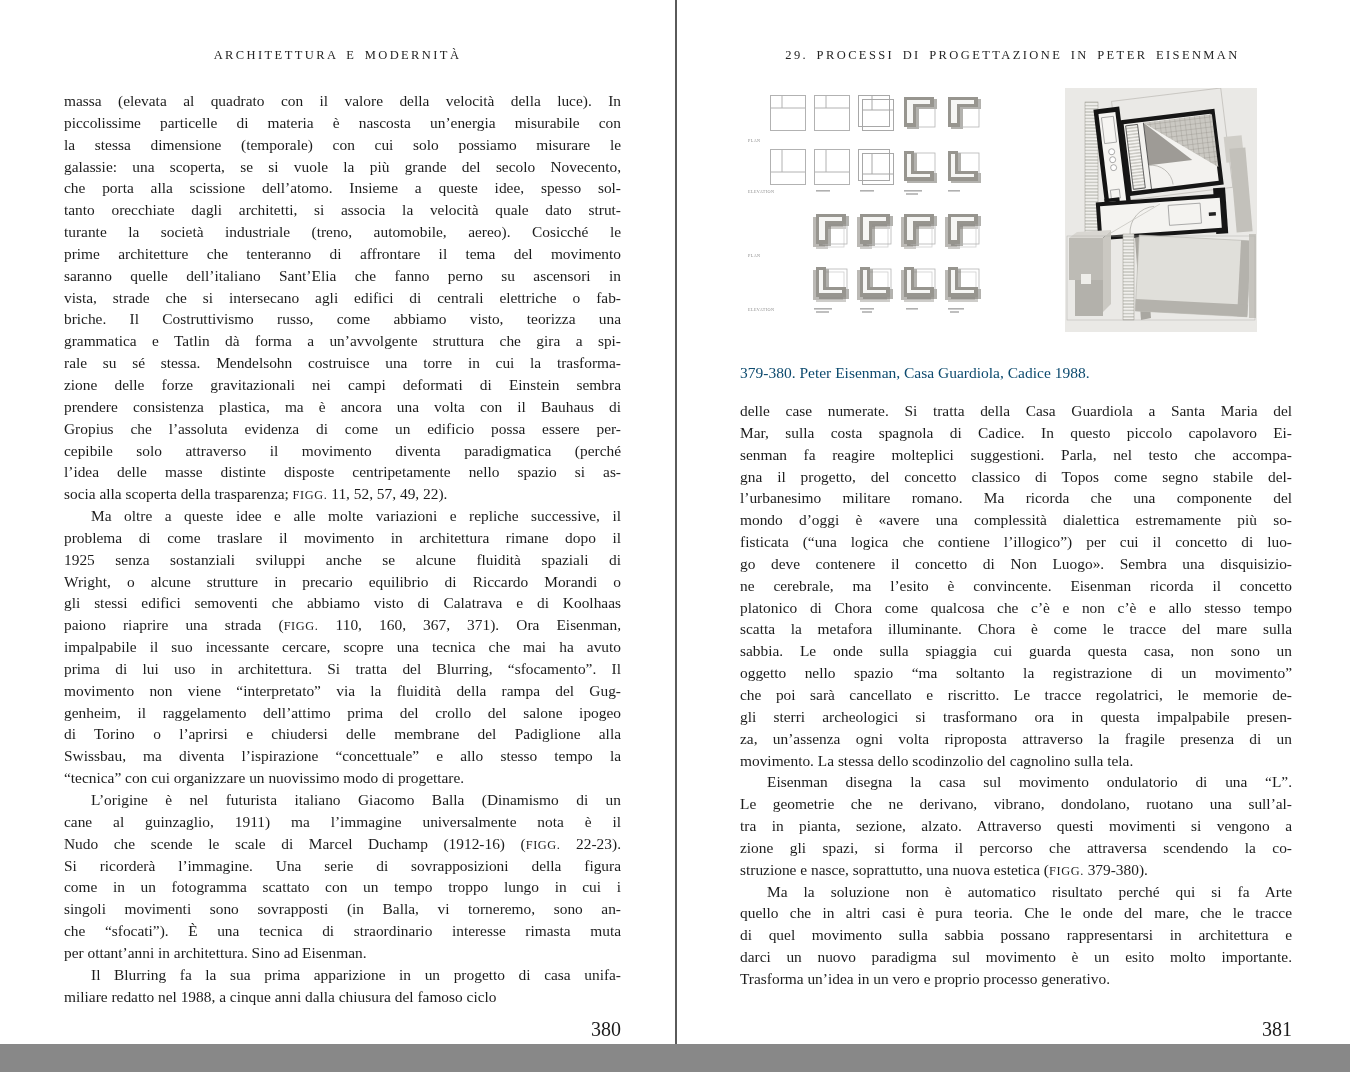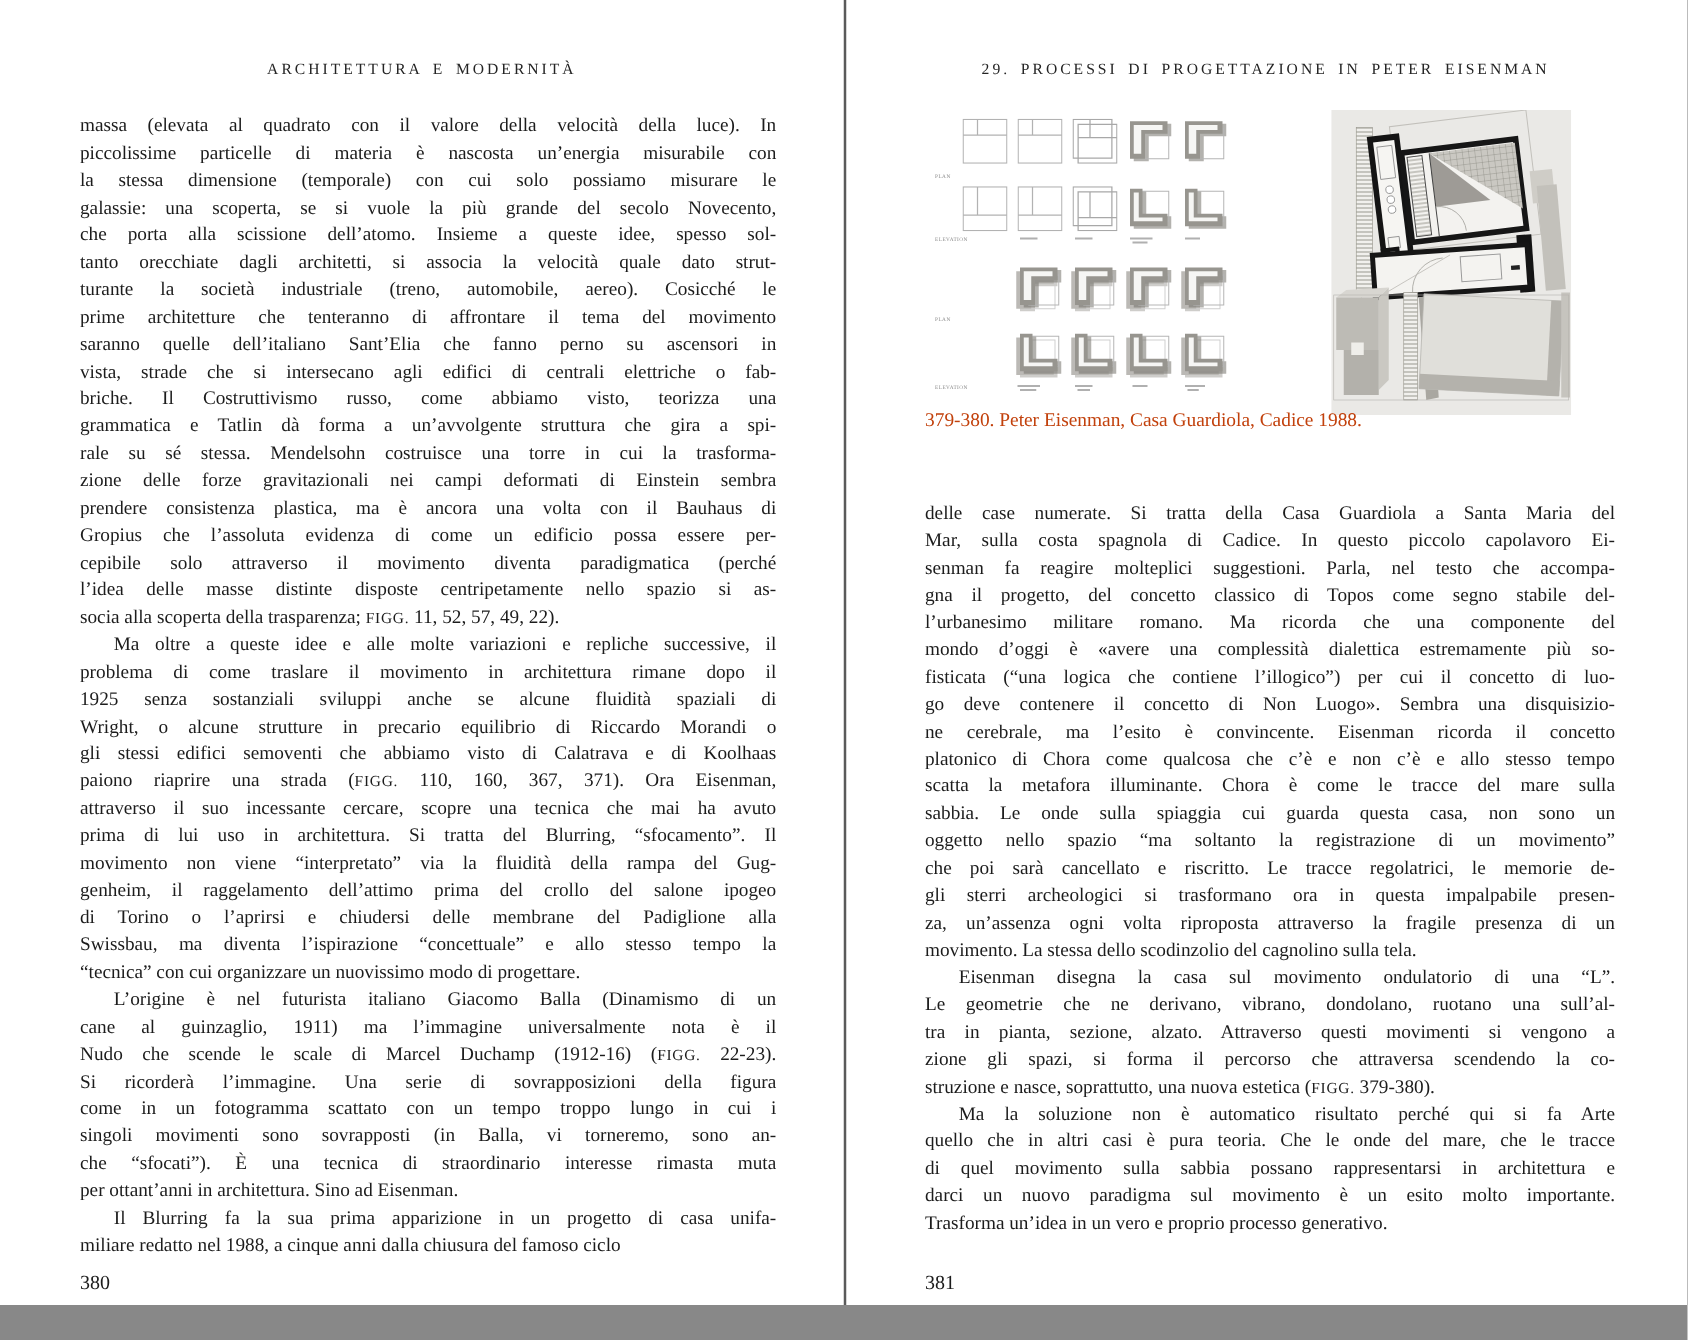--- a/index.html
+++ b/index.html
@@ -12,22 +12,22 @@
   .runhead{position:absolute;top:48px;left:0;width:100%;text-align:center;
            font-size:12.5px;letter-spacing:2.4px;word-spacing:3px;color:#242424;}
   .textblock{position:absolute;font-size:15.4px;}
   .tb-left{left:64px;top:90px;width:557px;}
   .tb-right{left:65px;top:400px;width:552px;}
   .bl{height:21.85px;line-height:21.85px;text-align:justify;text-align-last:justify;}
   .bl.last{text-align-last:left;font-family:Liberation Serif, serif;}
   .bl.ind{padding-left:27px;}
   .it{}
   .sc{font-size:0.8em;letter-spacing:0.6px;}
-  .figcap{position:absolute;left:65px;top:328px;font-size:15.5px;color:#c2410c;}
-  .pagenum{position:absolute;top:1018px;text-align:left;font-size:16px;color:#1c1c1c;}
+  .figcap{position:absolute;left:65px;top:364px;font-size:15.5px;color:#0c4a6e;}
+  .pagenum{position:absolute;top:1018px;text-align:right;font-size:20px;color:#1c1c1c;}
   .pn-left{left:64px;width:557px;}
   .pn-right{left:65px;width:552px;}
   .fig379{position:absolute;left:70px;top:92px;width:262px;height:245px;}
   .fig380{position:absolute;left:390px;top:88px;width:192px;height:244px;}
 </style>
 </head>
 <body>
 
 <div class="book">
   <div class="divider"></div>
@@ -53,21 +53,21 @@
         <div class="bl">Gropius che l’assoluta evidenza di come un edificio possa essere per-</div>
         <div class="bl">cepibile <span class="it">solo</span> attraverso il movimento diventa paradigmatica (perché</div>
         <div class="bl">l’idea delle masse distinte disposte centripetamente nello spazio si as-</div>
         <div class="bl last">socia alla scoperta della trasparenza; <span class="sc">FIGG.</span> 11, 52, 57, 49, 22).</div>
         <div class="bl ind">Ma oltre a queste idee e alle molte variazioni e repliche successive, il</div>
         <div class="bl">problema di come traslare il movimento in architettura rimane dopo il</div>
         <div class="bl">1925 senza sostanziali sviluppi anche se alcune fluidità spaziali di</div>
         <div class="bl">Wright, o alcune strutture in precario equilibrio di Riccardo Morandi o</div>
         <div class="bl">gli stessi edifici semoventi che abbiamo visto di Calatrava e di Koolhaas</div>
         <div class="bl">paiono riaprire una strada (<span class="sc">FIGG.</span> 110, 160, 367, 371). Ora Eisenman,</div>
-        <div class="bl">attraverso il suo incessante cercare, scopre una tecnica che mai ha avuto</div>
+        <div class="bl">impalpabile il suo incessante cercare, scopre una tecnica che mai ha avuto</div>
         <div class="bl">prima di lui uso in architettura. Si tratta del Blurring, “sfocamento”. Il</div>
         <div class="bl">movimento non viene “interpretato” via la fluidità della rampa del Gug-</div>
         <div class="bl">genheim, il raggelamento dell’attimo prima del crollo del salone ipogeo</div>
         <div class="bl">di Torino o l’aprirsi e chiudersi delle membrane del Padiglione alla</div>
         <div class="bl">Swissbau, ma diventa l’ispirazione “concettuale” e allo stesso tempo la</div>
         <div class="bl last">“tecnica” con cui organizzare un nuovissimo modo di progettare.</div>
         <div class="bl ind">L’origine è nel futurista italiano Giacomo Balla (<span class="it">Dinamismo di un</span></div>
         <div class="bl"><span class="it">cane al guinzaglio</span>, 1911) ma l’immagine universalmente nota è il</div>
         <div class="bl"><span class="it">Nudo che scende le scale</span> di Marcel Duchamp (1912-16) (<span class="sc">FIGG.</span> 22-23).</div>
         <div class="bl">Si ricorderà l’immagine. Una serie di sovrapposizioni della figura</div>

